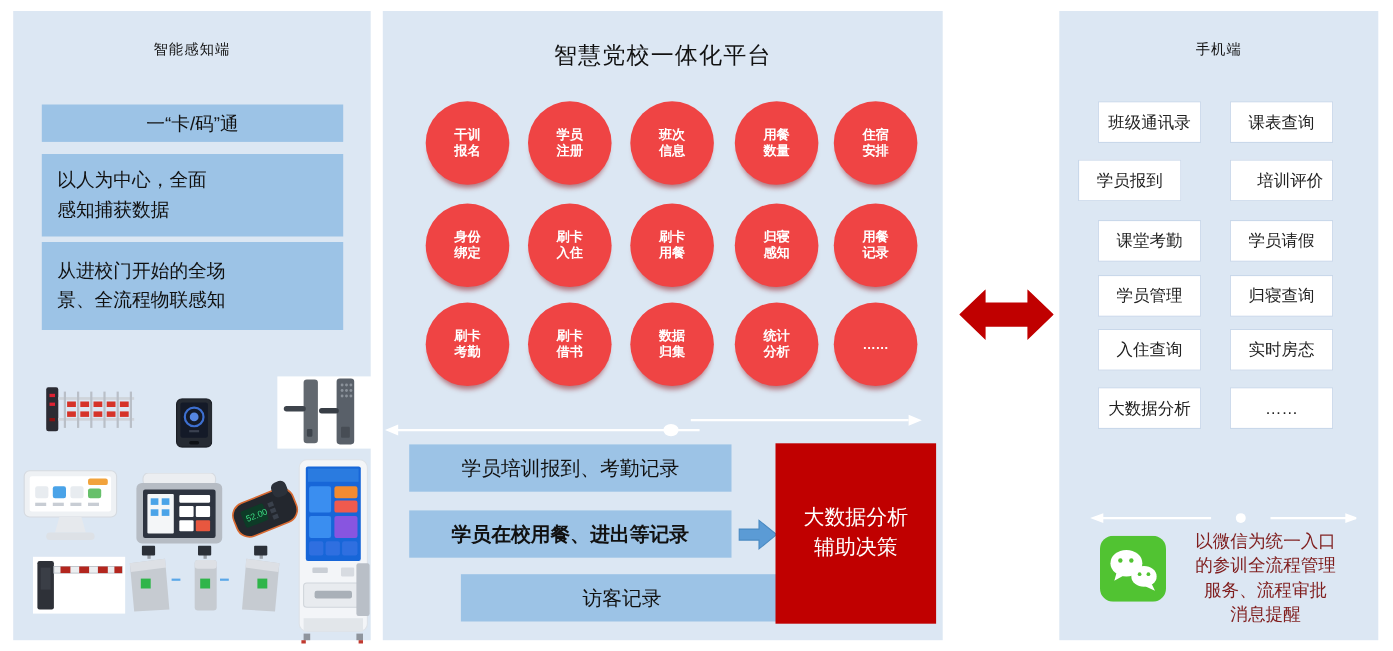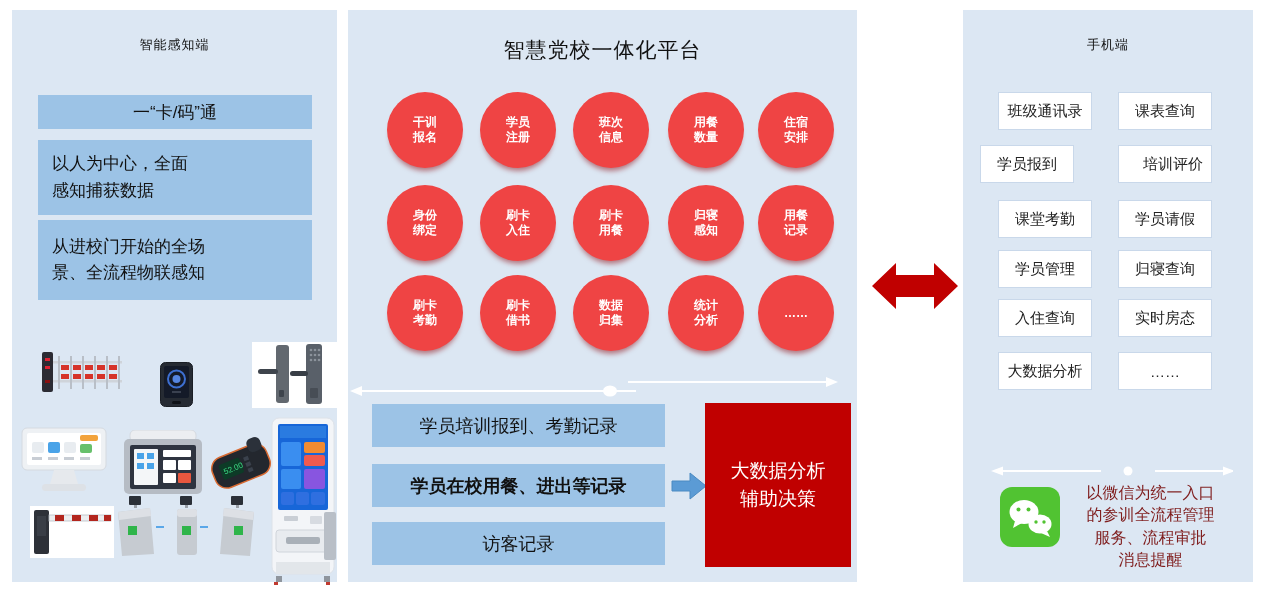--- a/index.html
+++ b/index.html
@@ -292,21 +292,21 @@
         <line x1="280" y1="6" x2="478" y2="6" stroke="#ffffff" stroke-width="2"></line>
         <polygon points="478,1 490,6 478,11" fill="#ffffff"></polygon>
         <line x1="12" y1="15" x2="288" y2="15" stroke="#ffffff" stroke-width="2"></line>
         <polygon points="2,15 14,10 14,20" fill="#ffffff"></polygon>
         <ellipse cx="262" cy="15" rx="7" ry="5.5" fill="#ffffff"></ellipse>
       </svg>
     </div>
 
     <div class="flow-box" style="top:394px;">学员培训报到、考勤记录</div>
     <div class="flow-box" style="top:454px;font-weight:bold;">学员在校用餐、进出等记录</div>
-    <div class="flow-box" style="top:512px;">访客记录</div>
+    <div class="flow-box" style="top:512px;margin-left:47px;">访客记录</div>
 
     <div style="position:absolute;left:323px;top:458px;width:36px;height:36px;">
       <svg width="36" height="36" viewBox="0 0 36 36">
         <polygon points="1,13 19,13 19,5 35,18 19,31 19,23 1,23" fill="#5b9bd5" stroke="#4a8ac2"></polygon>
       </svg>
     </div>
 
     <div class="result-box">大数据分析
 辅助决策</div>
   </div>

